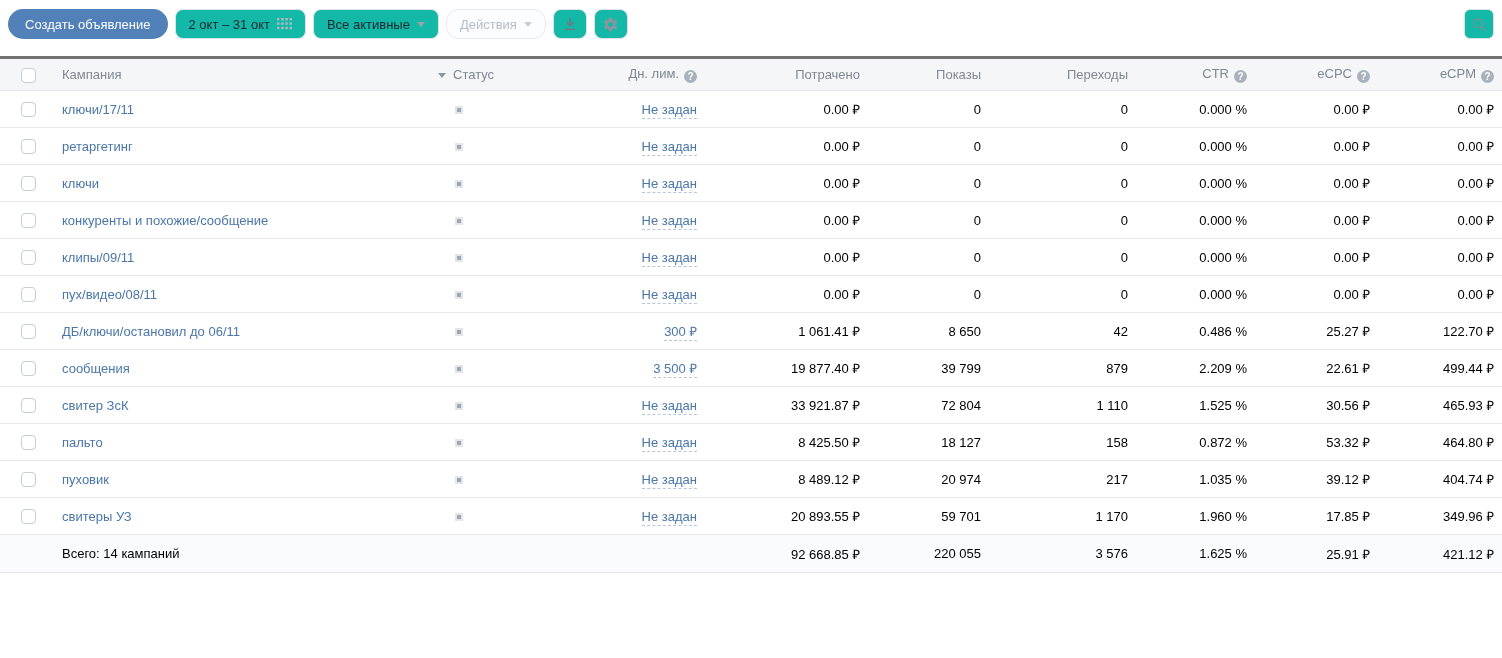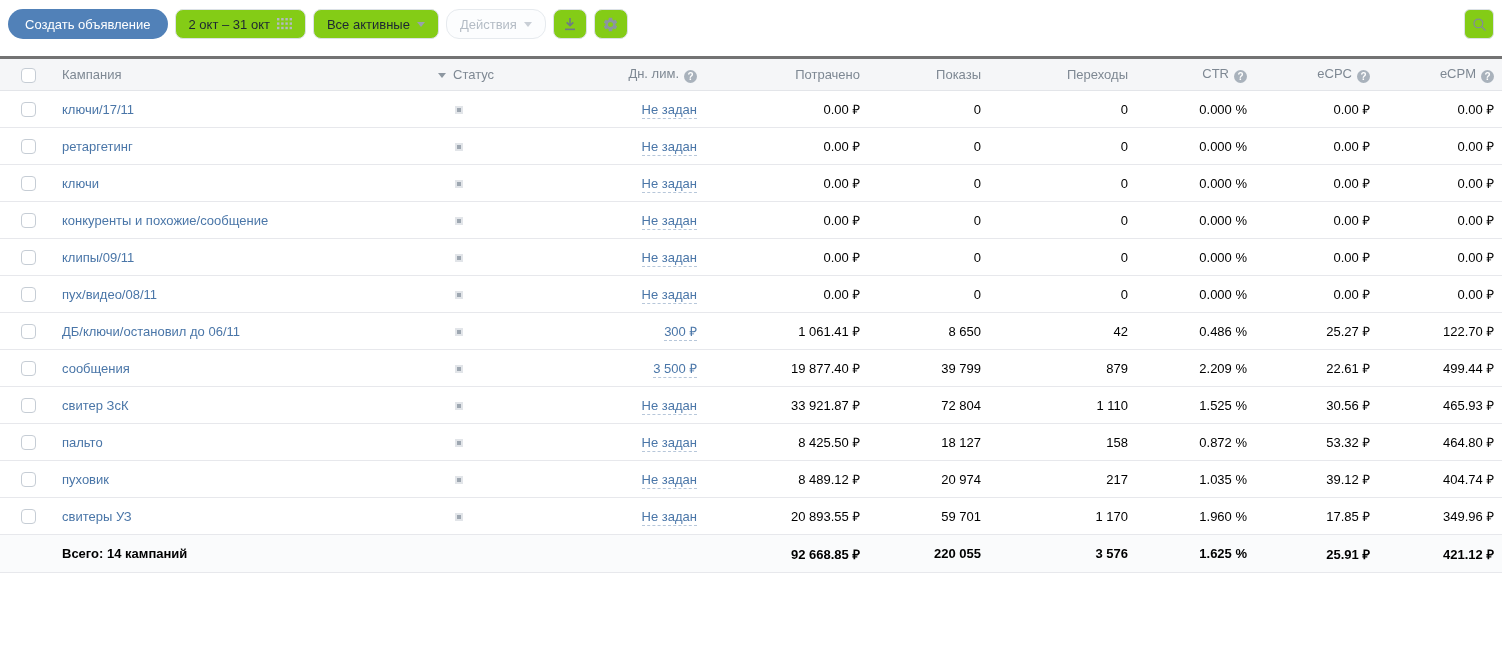--- a/index.html
+++ b/index.html
@@ -19,21 +19,21 @@
     align-items: flex-start;
     gap: 7px;
     padding: 9px 8px 17px 8px;
   }
   .btn {
     display: inline-flex;
     align-items: center;
     gap: 7px;
     height: 30px;
     padding: 0 13px;
-    background: #84cc16;
+    background: #14b8a6;
     border: 1px solid #dce1e6;
     border-radius: 8px;
     font-family: "Liberation Sans", sans-serif;
     font-size: 13px;
     color: #1d2733;
     cursor: pointer;
     white-space: nowrap;
   }
   .btn-primary {
     background: #5181b8;
@@ -100,21 +100,20 @@
   .col-campaign { padding-left: 6px !important; }
   .col-status { padding-left: 25px !important; }
   .col-num { text-align: right; }
   tfoot td {
     background: #fafbfc;
     height: 38px;
     border-top: 1px solid #d6dade;
     border-bottom: 1px solid #e7e8ec;
     padding: 0 8px;
     white-space: nowrap;
-    font-weight: bold;
   }
   .footer-label { text-align: left; padding-left: 62px !important; }
 
   .checkbox {
     display: inline-block;
     width: 15px;
     height: 15px;
     border: 1px solid #c6cdd5;
     border-radius: 4px;
     background: #fff;

